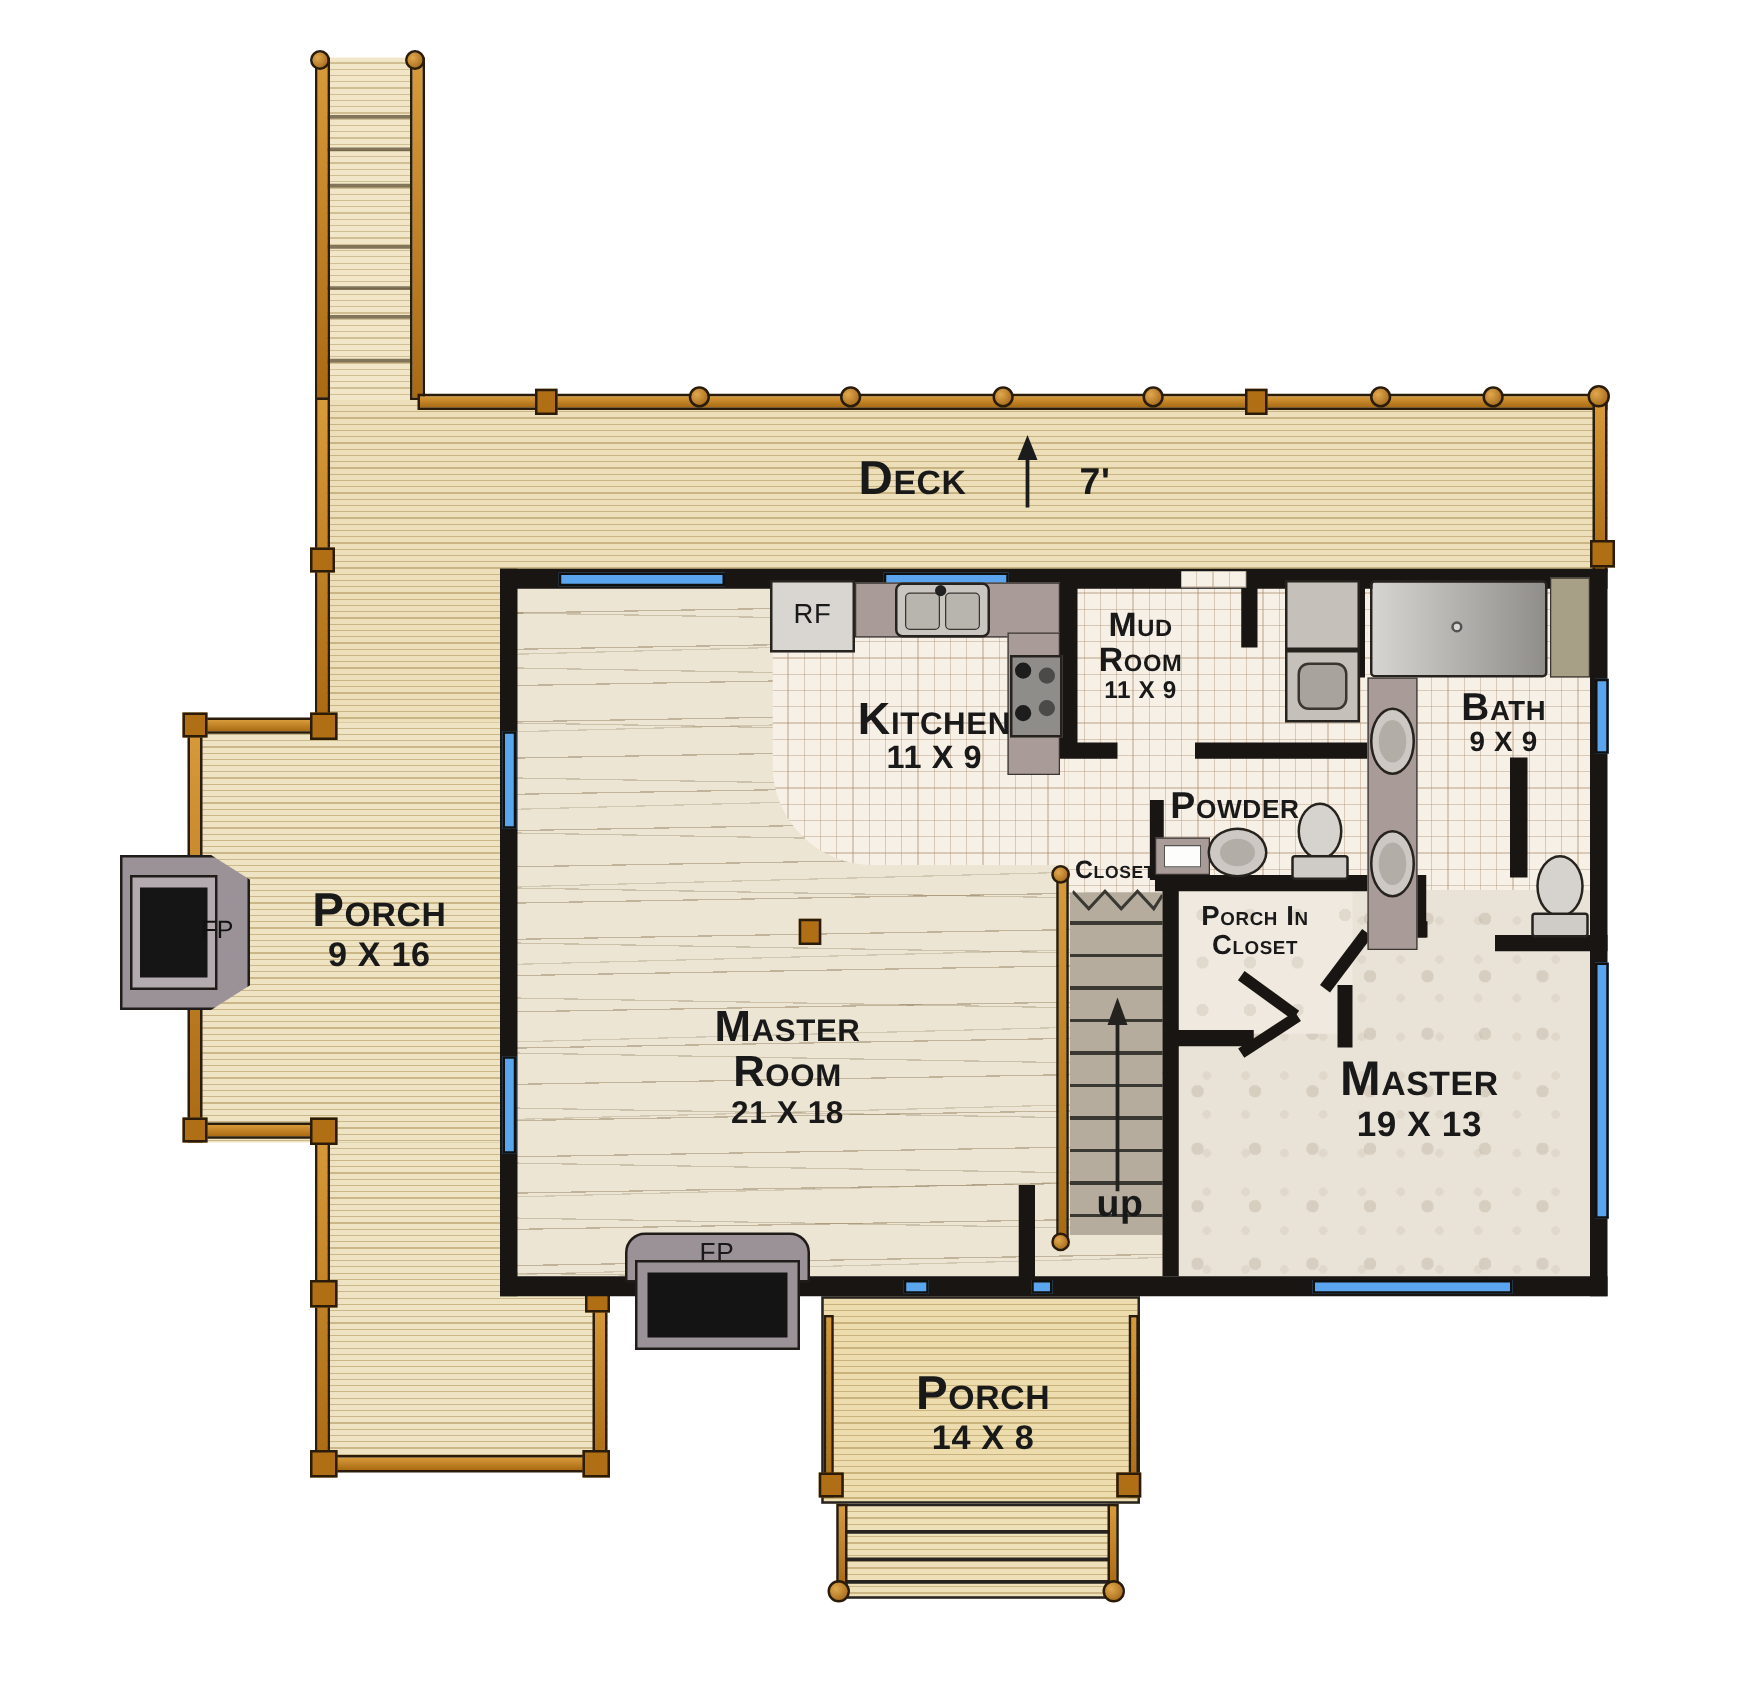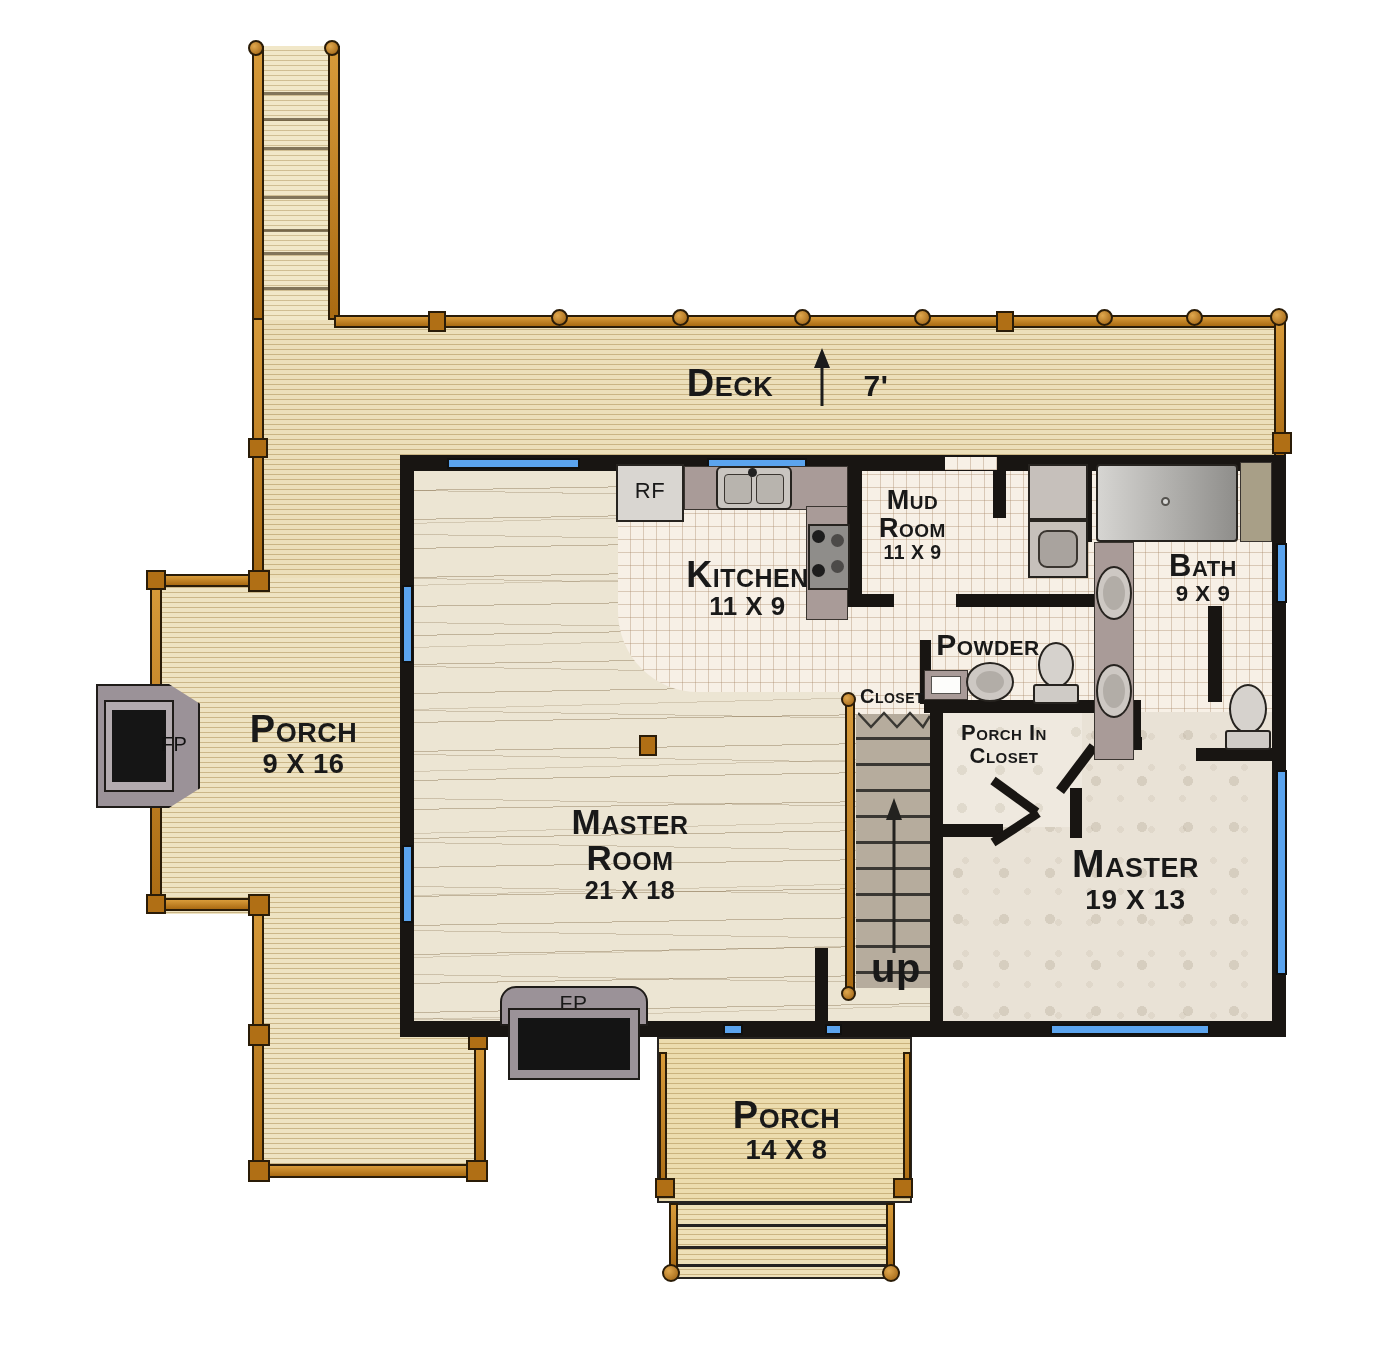--- a/index.html
+++ b/index.html
@@ -267,15 +267,15 @@
     <div>Master</div>
     <div>Room</div>
     <div class="dm">21 X 18</div>
   </div>
 
   <div class="lbl" style="left:1018px;top:844px;width:235px;font-size:39px">
     <div>Master</div>
     <div class="dm">19 X 13</div>
   </div>
 
-  <div class="lbl plain" style="left:868px;top:948px;width:56px;font-size:40px">up</div>
+  <div class="lbl plain" style="left:868px;top:948px;width:56px;font-size:30px">up</div>
 
 </div>
 
 </body></html>

